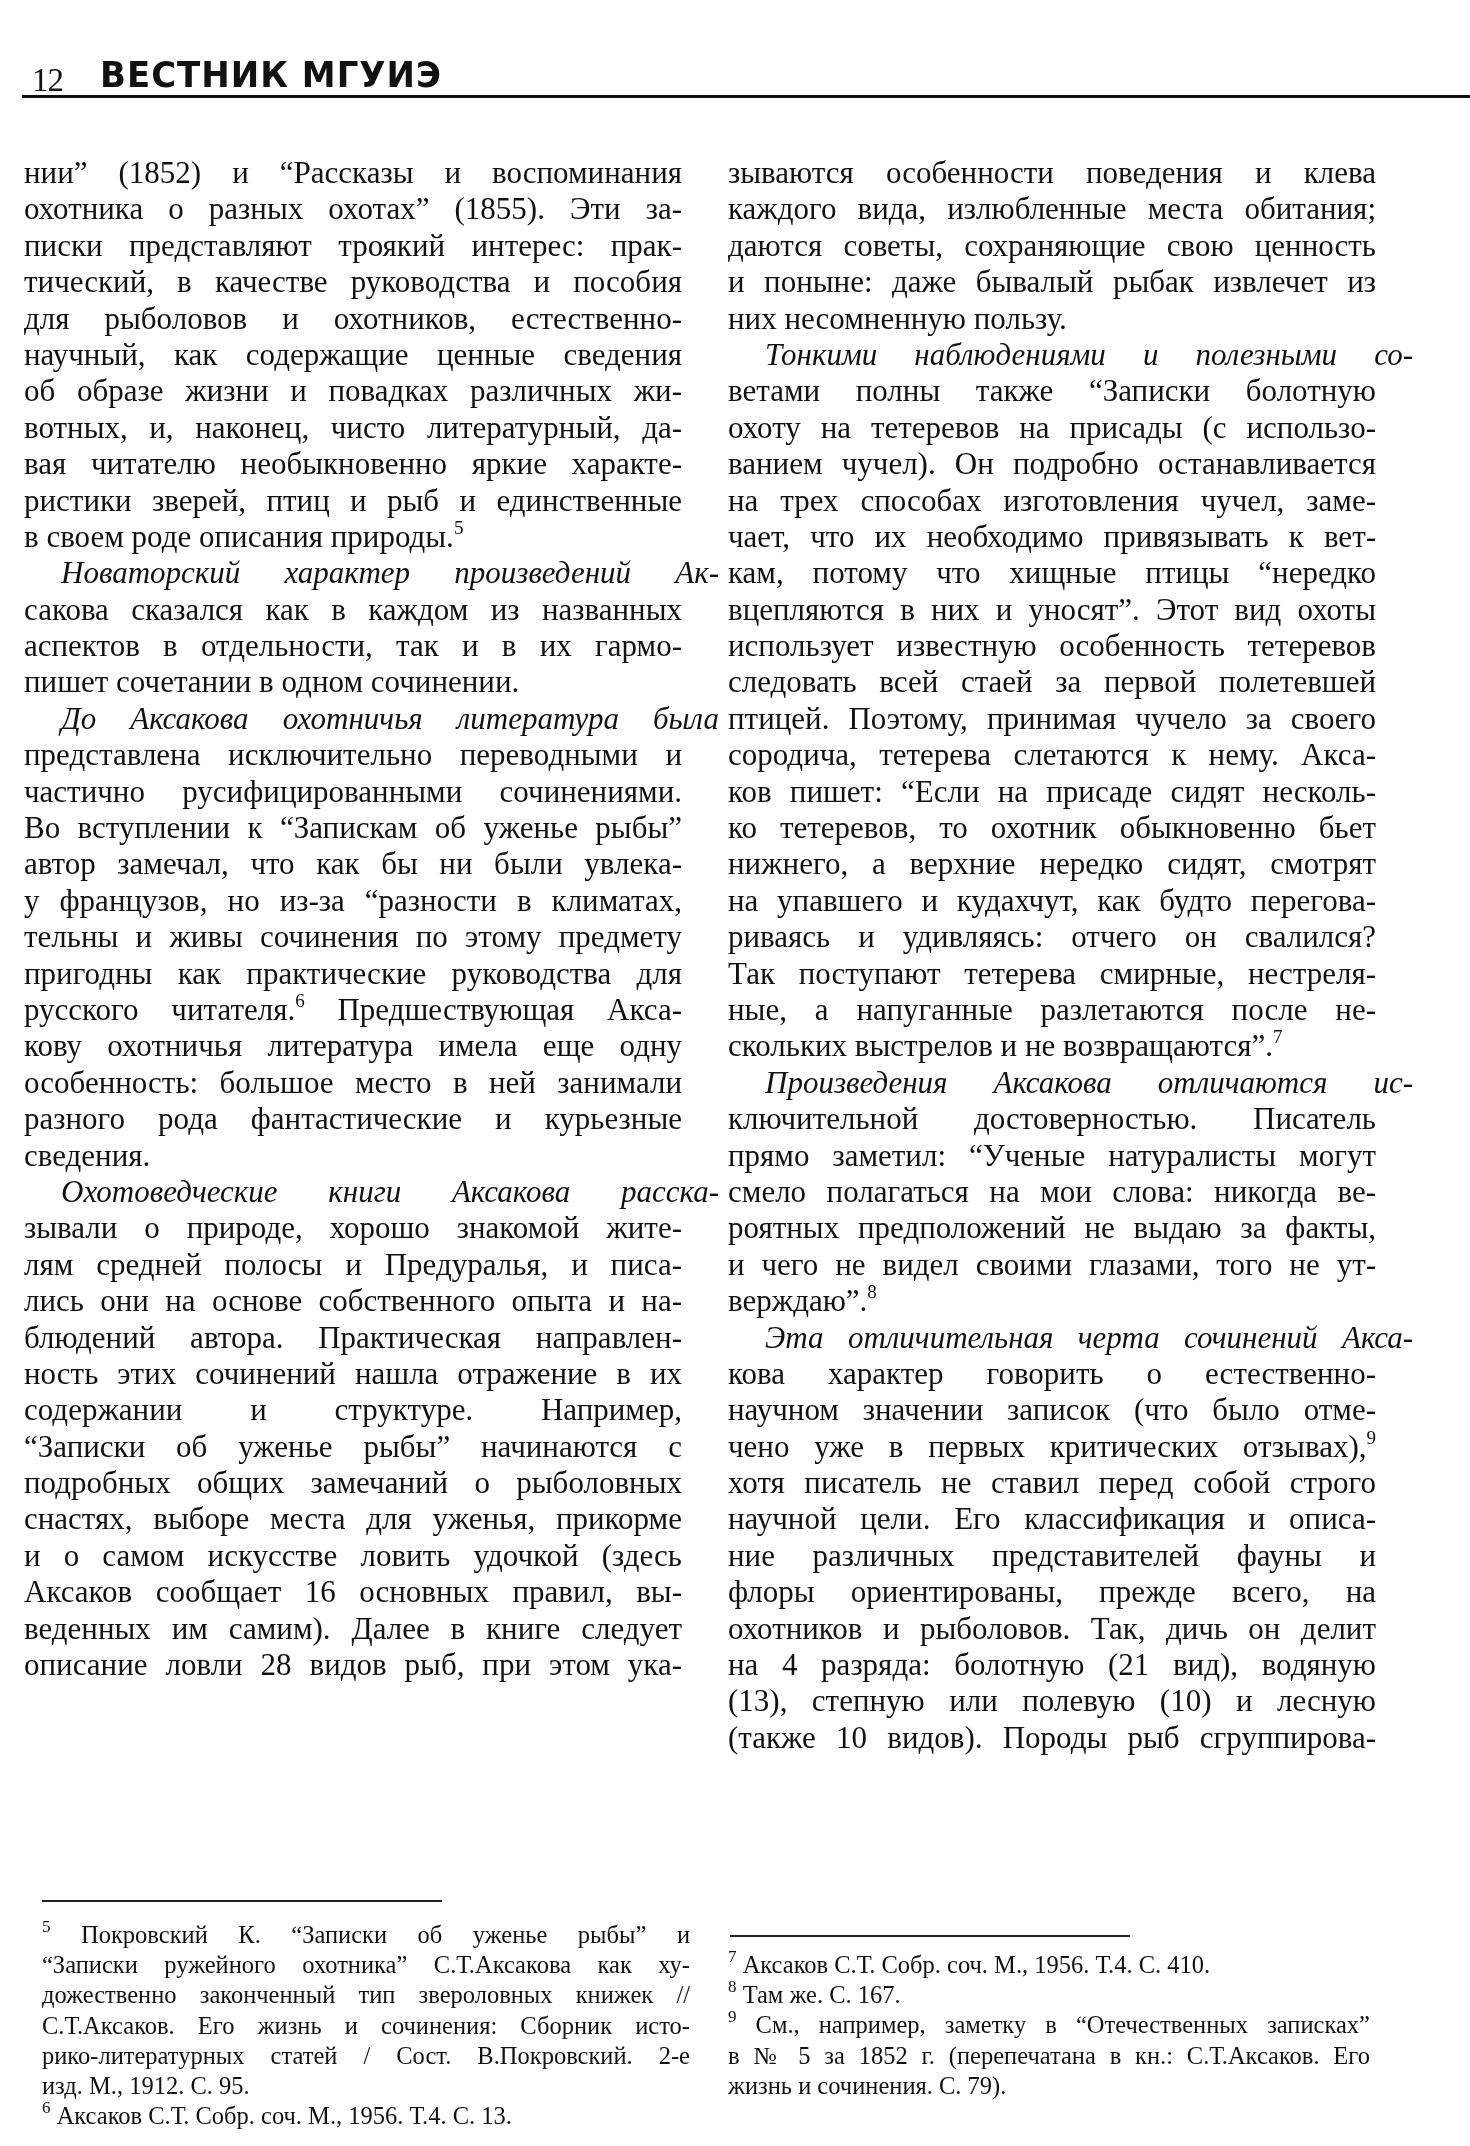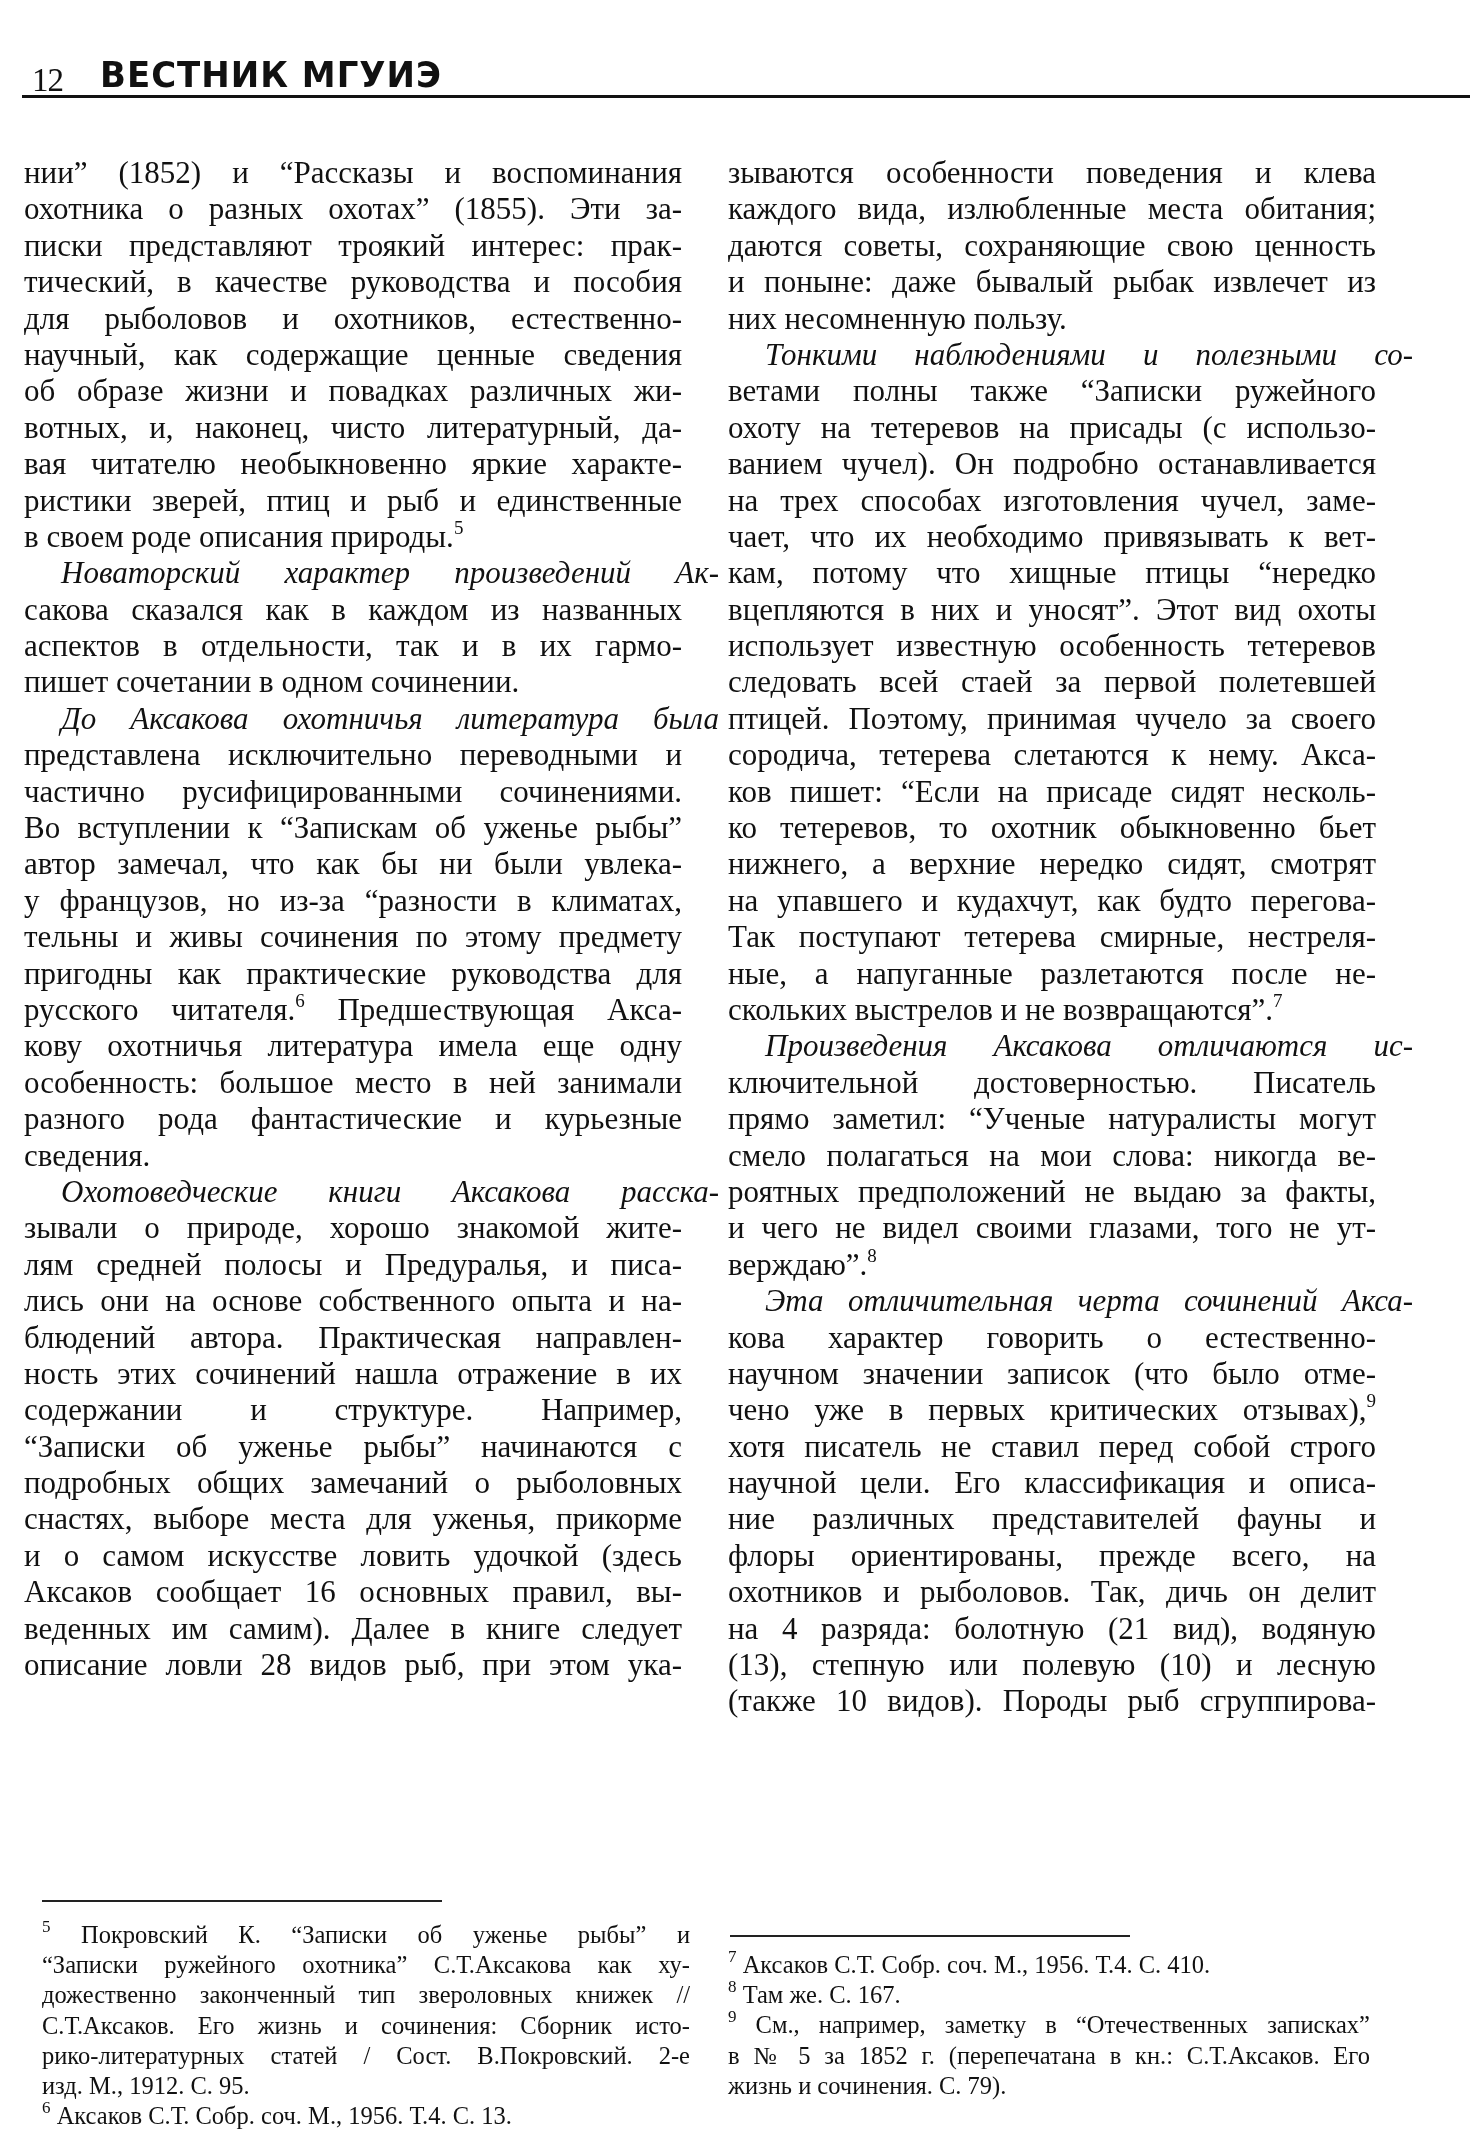--- a/index.html
+++ b/index.html
@@ -107,35 +107,36 @@
     <span class="line"><span>веденных им самим). Далее в книге следует</span></span>
     <span class="line"><span>описание ловли 28 видов рыб, при этом ука-</span></span>
   </div>
 <div class="column col-right" id="col-right">
     <span class="line"><span>зываются особенности поведения и клева</span></span>
     <span class="line"><span>каждого вида, излюбленные места обитания;</span></span>
     <span class="line"><span>даются советы, сохраняющие свою ценность</span></span>
     <span class="line"><span>и поныне: даже бывалый рыбак извлечет из</span></span>
     <span class="line last"><span>них несомненную пользу.</span></span>
     <span class="line indent"><span>Тонкими наблюдениями и полезными со-</span></span>
-    <span class="line"><span>ветами полны также “Записки ружейного</span></span>
+    <span class="line"><span>ветами полны также “Записки болотную</span></span>
     <span class="line"><span>охоту на тетеревов на присады (с использо-</span></span>
     <span class="line"><span>ванием чучел). Он подробно останавливается</span></span>
     <span class="line"><span>на трех способах изготовления чучел, заме-</span></span>
     <span class="line"><span>чает, что их необходимо привязывать к вет-</span></span>
     <span class="line"><span>кам, потому что хищные птицы “нередко</span></span>
     <span class="line"><span>вцепляются в них и уносят”. Этот вид охоты</span></span>
     <span class="line"><span>использует известную особенность тетеревов</span></span>
     <span class="line"><span>следовать всей стаей за первой полетевшей</span></span>
     <span class="line"><span>птицей. Поэтому, принимая чучело за своего</span></span>
     <span class="line"><span>сородича, тетерева слетаются к нему. Акса-</span></span>
     <span class="line"><span>ков пишет: “Если на присаде сидят несколь-</span></span>
     <span class="line"><span>ко тетеревов, то охотник обыкновенно бьет</span></span>
     <span class="line"><span>нижнего, а верхние нередко сидят, смотрят</span></span>
     <span class="line"><span>на упавшего и кудахчут, как будто перегова-</span></span>
+    <span class="line"><span>риваясь и удивляясь: отчего он свалился?</span></span>
     <span class="line"><span>Так поступают тетерева смирные, нестреля-</span></span>
     <span class="line"><span>ные, а напуганные разлетаются после не-</span></span>
     <span class="line last"><span>скольких выстрелов и не возвращаются”.</span><sup class="fn">7</sup></span>
     <span class="line indent"><span>Произведения Аксакова отличаются ис-</span></span>
     <span class="line"><span>ключительной достоверностью. Писатель</span></span>
     <span class="line"><span>прямо заметил: “Ученые натуралисты могут</span></span>
     <span class="line"><span>смело полагаться на мои слова: никогда ве-</span></span>
     <span class="line"><span>роятных предположений не выдаю за факты,</span></span>
     <span class="line"><span>и чего не видел своими глазами, того не ут-</span></span>
     <span class="line last"><span>верждаю”.</span><sup class="fn">8</sup></span>

